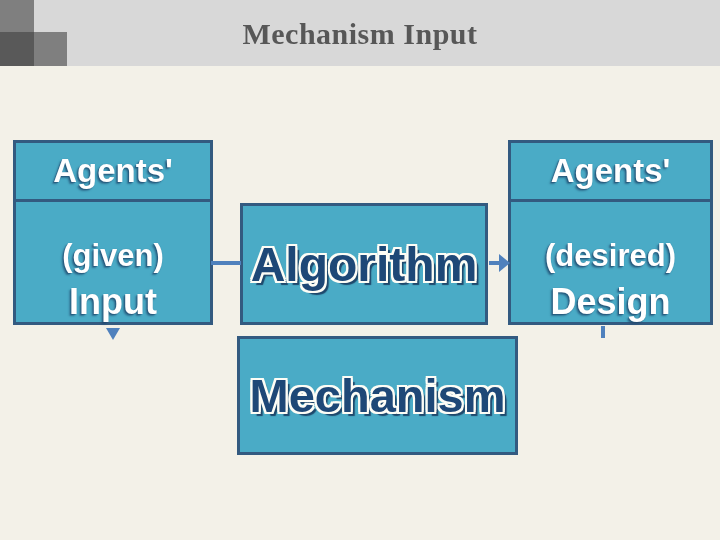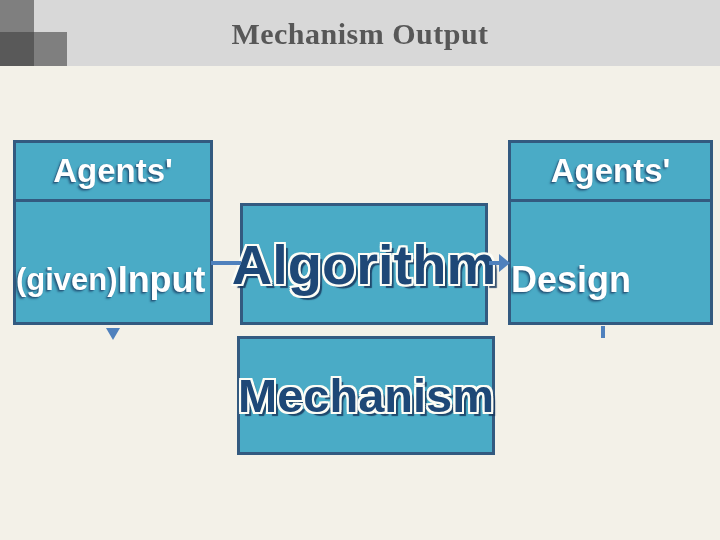--- a/index.html
+++ b/index.html
@@ -39,32 +39,32 @@
     border: 3px solid var(--box-border, #335a80);
   }
   .twobox { display: flex; flex-direction: column; gap: 28px; }
   .twobox .sect-top {
     height: 59px; flex: none;
     border-bottom: 3px solid var(--box-border, #335a80);
     display: flex; align-items: center; justify-content: center;
   }
   .twobox .sect-bottom {
     flex: 1;
-    display: flex; flex-direction: row; align-items: center;
+    display: flex; flex-direction: column; align-items: center;
     padding-top: 7px;
   }
 
   .box-input  { left: 13px;  top: 140px; width: 200px; height: 185px; }
   .box-output { left: 508px; top: 140px; width: 205px; height: 185px; }
   .box-algorithm {
     left: 240px; top: 203px; width: 248px; height: 122px;
     display: flex; align-items: center; justify-content: center;
   }
   .box-mechanism {
-    left: 237px; top: 336px; width: 258px; height: 119px;
+    left: 237px; top: 336px; width: 281px; height: 119px;
     display: flex; align-items: center; justify-content: center;
   }
 
   
   .light-text {
     color: var(--box-text-light, #ffffff);
     font-weight: bold;
     text-shadow: -1px 1px 0 rgba(30, 72, 108, 0.45),
                  -2px 2px 2px rgba(30, 72, 108, 0.6),
                   0 0 1px rgba(30, 72, 108, 0.35);
@@ -77,21 +77,21 @@
     color: var(--box-text-dark, #1e4877);
     font-weight: bold;
     letter-spacing: 0px;
     text-shadow:
       -2px -2px 0 #fdfdf6,  2px -2px 0 #fdfdf6,
       -2px  2px 0 #fdfdf6,  2px  2px 0 #fdfdf6,
       -2px  0   0 #fdfdf6,  2px  0   0 #fdfdf6,
        0   -2px 0 #fdfdf6,  0    2px 0 #fdfdf6,
        4px  4px 1px rgba(22, 54, 92, 0.85);
   }
-  .t-algorithm { font-size: 56px; }
+  .t-algorithm { font-size: 48px; }
   .t-mechanism { font-size: 47px; }
 
   
   .conn { position: absolute; background: var(--connector, #4f81bd); }
   .conn-input-algorithm { left: 211px; top: 261px; width: 30px; height: 4px; }
   .conn-algorithm-output-line { left: 489px; top: 261px; width: 11px; height: 4px; }
   .arrowhead-right {
     position: absolute; left: 499px; top: 254px;
     width: 0; height: 0; background: none;
     border-top: 9px solid transparent;
@@ -106,21 +106,21 @@
     border-top: 12px solid var(--connector, #4f81bd);
   }
   .conn-output-stub { left: 601px; top: 326px; width: 4px; height: 12px; }
 </style>
 </head>
 <body>
 
 <div class="slide">
 
   <div class="header-band">
-    <div class="slide-title">Mechanism Output</div>
+    <div class="slide-title">Mechanism Input</div>
   </div>
   <div class="sq sq-top"></div>
   <div class="sq sq-bottom"></div>
   <div class="sq sq-mid"></div>
 
   <div class="box twobox box-input">
     <div class="sect-top">
       <span class="light-text t-header">Agents'</span>
     </div>
     <div class="sect-bottom">
@@ -131,20 +131,21 @@
 
   <div class="box box-algorithm">
     <span class="dark-text t-algorithm">Algorithm</span>
   </div>
 
   <div class="box twobox box-output">
     <div class="sect-top">
       <span class="light-text t-header">Agents'</span>
     </div>
     <div class="sect-bottom">
+      <span class="light-text t-qualifier">(desired)</span>
       <span class="light-text t-big">Design</span>
     </div>
   </div>
 
   <div class="box box-mechanism">
     <span class="dark-text t-mechanism">Mechanism</span>
   </div>
 
   <div class="conn conn-input-algorithm"></div>
   <div class="conn conn-algorithm-output-line"></div>

